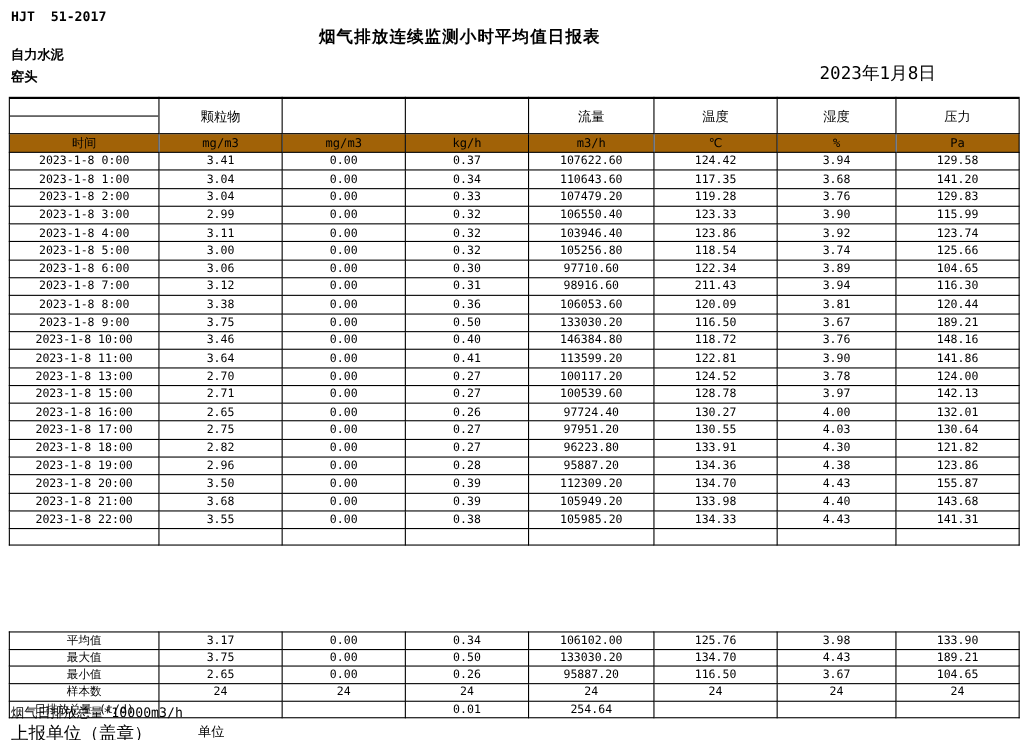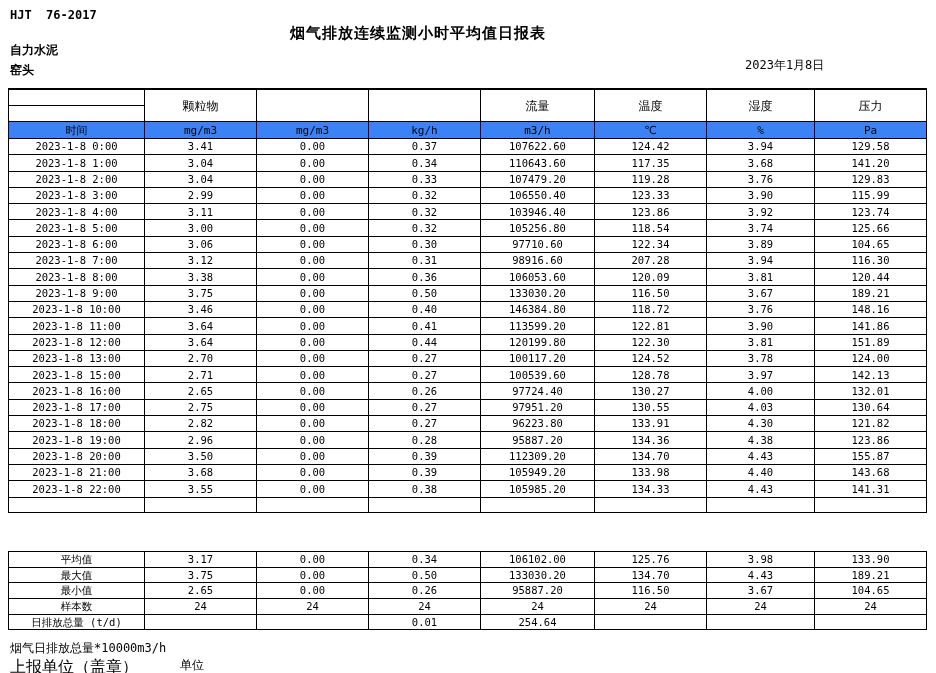--- a/index.html
+++ b/index.html
@@ -3,46 +3,46 @@
 <meta charset="utf-8">
 <style>
   html,body{margin:0;padding:0;background:#fff;}
   body{width:936px;height:673px;font-family:"DejaVu Sans Mono","DejaVu Sans","Liberation Sans",sans-serif;color:#000;}
   .sheet{position:relative;width:936px;height:673px;background:#ffffff;overflow:hidden;}
 
   .hjt{position:absolute;left:10px;top:8px;font-weight:bold;font-size:12px;white-space:pre;}
   .title{position:absolute;left:0;top:24px;width:836px;text-align:center;font-weight:bold;font-size:15px;letter-spacing:1px;}
   .company{position:absolute;left:10px;top:42px;font-weight:bold;font-size:12px;}
   .location{position:absolute;left:10px;top:62px;font-weight:bold;font-size:12px;}
-  .date{position:absolute;left:745px;top:57px;font-size:12px;}
+  .date{position:absolute;left:745px;top:57px;font-size:16px;}
 
   table.tbl{position:absolute;left:8px;width:918px;border-collapse:collapse;table-layout:fixed;font-size:10.5px;}
   table.tbl td{border:1px solid #000;text-align:center;vertical-align:middle;padding:0;white-space:nowrap;overflow:hidden;line-height:1;}
   #main-table{top:88px;border-top:2.5px solid #000;}
-  #summary-table{top:551px;border-radius:16px;}
+  #summary-table{top:574px;border-radius:16px;}
 
   tr.hdr1 td{height:30px;font-size:12px;}
   td.split-cell{padding:0;}
   td.split-cell .half{height:15px;}
   td.split-cell .half.top{border-bottom:1px solid #000;}
-  tr.hdr2 td{height:16px;background:#3b82f6;font-size:11px;}
+  tr.hdr2 td{height:16px;background:#a16207;font-size:11px;}
   tr.data-row td{height:15.3px;}
   tr.empty-row td{height:14px;}
   tr.sum-row td{height:14.7px;}
   td.left-lab{text-align:left;padding-left:4px;}
 
   .foot-note{position:absolute;left:10px;top:640px;font-size:12px;}
   .foot-report{position:absolute;left:10px;top:657px;font-size:16px;}
   .foot-unit{position:absolute;left:180px;top:657px;font-size:12px;}
 </style>
 </head>
 <body>
 
 <div class="sheet">
-  <div class="hjt">HJT  76-2017</div>
+  <div class="hjt">HJT  51-2017</div>
   <div class="title">烟气排放连续监测小时平均值日报表</div>
   <div class="company">自力水泥</div>
   <div class="location">窑头</div>
   <div class="date">2023年1月8日</div>
 
   <table id="main-table" class="tbl">
     <colgroup>
       <col style="width:136px">
         <col style="width:112px">
         <col style="width:112px">
@@ -145,21 +145,21 @@
           <td>122.34</td>
           <td>3.89</td>
           <td>104.65</td>
         </tr>
         <tr class="data-row">
           <td>2023-1-8 7:00</td>
           <td>3.12</td>
           <td>0.00</td>
           <td>0.31</td>
           <td>98916.60</td>
-          <td>207.28</td>
+          <td>211.43</td>
           <td>3.94</td>
           <td>116.30</td>
         </tr>
         <tr class="data-row">
           <td>2023-1-8 8:00</td>
           <td>3.38</td>
           <td>0.00</td>
           <td>0.36</td>
           <td>106053.60</td>
           <td>120.09</td>
@@ -190,30 +190,20 @@
           <td>2023-1-8 11:00</td>
           <td>3.64</td>
           <td>0.00</td>
           <td>0.41</td>
           <td>113599.20</td>
           <td>122.81</td>
           <td>3.90</td>
           <td>141.86</td>
         </tr>
         <tr class="data-row">
-          <td>2023-1-8 12:00</td>
-          <td>3.64</td>
-          <td>0.00</td>
-          <td>0.44</td>
-          <td>120199.80</td>
-          <td>122.30</td>
-          <td>3.81</td>
-          <td>151.89</td>
-        </tr>
-        <tr class="data-row">
           <td>2023-1-8 13:00</td>
           <td>2.70</td>
           <td>0.00</td>
           <td>0.27</td>
           <td>100117.20</td>
           <td>124.52</td>
           <td>3.78</td>
           <td>124.00</td>
         </tr>
         <tr class="data-row">

